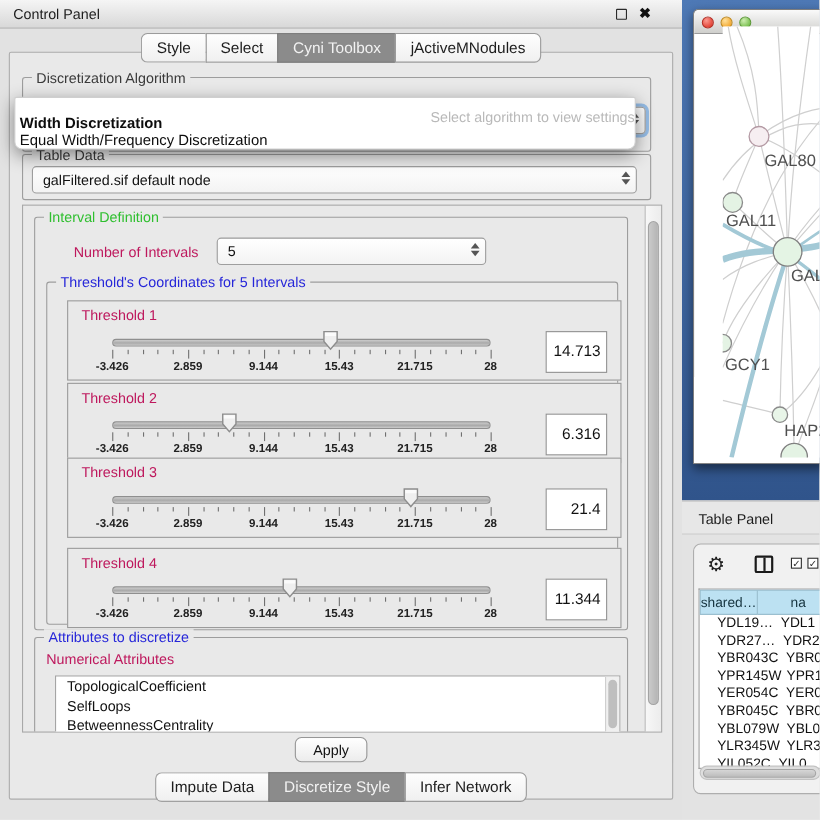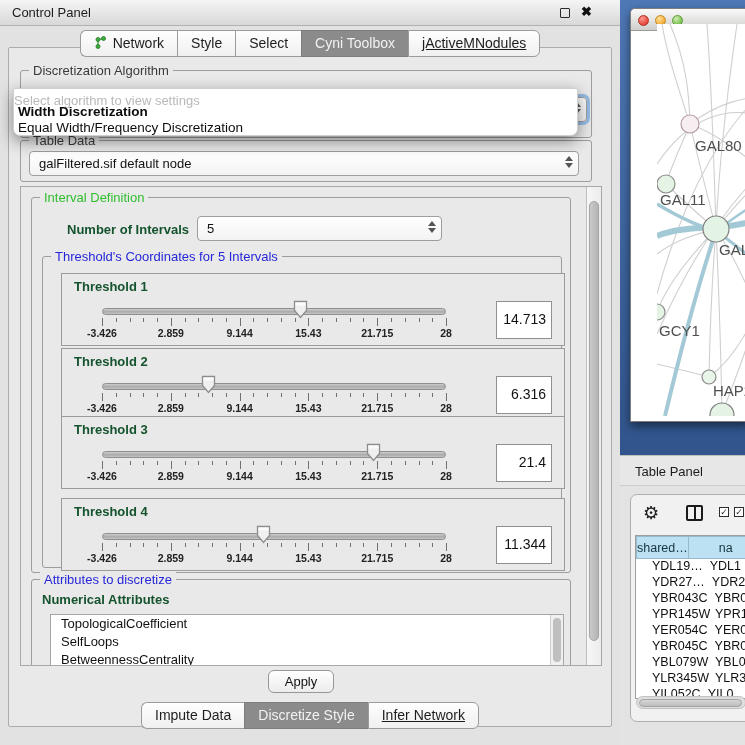--- a/index.html
+++ b/index.html
@@ -15,21 +15,21 @@
   .close-btn { position:absolute; left:581px; top:4px; font-size:13px; font-weight:bold; color:#111; }
 
   .outer-panel { position:absolute; left:8px; top:47px; width:604px; height:680px;
     background:#e9e9e9; border:1px solid #acacac; border-radius:2px; }
 
   
   .tabbar { position:absolute; left:0; top:30px; width:620px; display:flex; justify-content:center; z-index:5; }
   .tab { padding:4px 13px 5px; font-size:14px; color:#1d1d1d; background:linear-gradient(#fefefe,#f0f0f0);
     border:1px solid #9b9b9b; border-right:none; display:flex; align-items:center; gap:6px; cursor:default; }
   .tab:first-child { border-radius:6px 0 0 6px; }
-  .tab:last-child { border-radius:0 6px 6px 0; border-right:1px solid #9b9b9b;text-decoration:underline; }
+  .tab:last-child { border-radius:0 6px 6px 0; border-right:1px solid #9b9b9b; }
   .tab.sel { background:#8b8b8b; color:#f2f2f2; border-color:#7d7d7d; }
   .bottom-tabbar { position:absolute; left:0; top:702px; width:620px; display:flex; justify-content:center; z-index:5; }
 
   
   .group { position:absolute; border:1px solid #9d9d9d; border-radius:3px; }
   .legend { position:absolute; top:-8px; left:8px; background:#e9e9e9; padding:0 4px; font-size:13px; color:#3a3a3a; }
   .legend.green { color:#2fbf2f; }
   .legend.blue { color:#2626d9; }
 
   
@@ -37,33 +37,33 @@
     border:1px solid #9e9e9e; border-radius:4px; display:flex; align-items:center; padding:0 22px 0 9px; font-size:13px; color:#111; }
   .combo .spin { position:absolute; right:5px; top:4px; display:flex; flex-direction:column; gap:2px; }
   .combo .spin i { width:0; height:0; border-left:4px solid transparent; border-right:4px solid transparent; }
   .combo .spin i.up { border-bottom:5px solid #555; }
   .combo .spin i.dn { border-top:5px solid #555; }
   .combo.focused { box-shadow:0 0 0 3px rgba(105,165,228,.65); }
 
   
   .popup { position:absolute; left:13px; top:88px; width:565px; height:48px; background:#fff;
     border:1px solid #cfcfcf; border-radius:2px 2px 7px 7px; box-shadow:0 5px 16px rgba(0,0,0,.45); z-index:40; overflow:hidden; }
-  .popup .ph { text-align:left; color:#b9b9b9; font-size:13px; padding-top:4px; height:15px; }
+  .popup .ph { text-align:right; color:#b9b9b9; font-size:13px; padding-top:10px; height:15px; }
   .popup .item { font-size:13.5px; color:#0d0d0d; padding:0 4px; height:16px; }
   .popup .item.b { font-weight:bold; }
 
   
   .scrollpane { position:absolute; left:20px; top:186px; width:582px; height:480px;
     border:1px solid #a8a8a8; background:#e9e9e9; overflow:hidden; }
   .vscroll { position:absolute; right:0; top:0; width:15px; height:478px;
     background:linear-gradient(90deg,#f7f7f7,#ececec); border-left:1px solid #bdbdbd; }
   .vscroll .thumb { position:absolute; left:2px; top:14px; width:10px; height:440px;
     background:linear-gradient(90deg,#cacaca,#b4b4b4); border:1px solid #a3a3a3; border-radius:6px; }
 
-  .bold-label { font-weight:bold; font-size:13px; color:#14532d; }
+  .bold-label { font-weight:normal; font-size:13px; color:#be185d; }
 
   
   .thr-panel { position:absolute; left:18px; width:504px; height:73px; background:#e9e9e9; border:1px solid #9b9b9b; }
   .thr-title { position:absolute; left:12px; top:5px; }
   .slider { position:absolute; left:40px; top:0; width:344px; height:73px; }
   .track { position:absolute; left:0; top:34px; width:344px; height:7px; border-radius:4px;
     background:linear-gradient(#cdcdcd,#aaaaaa 55%,#c6c6c6); border:1px solid #8f8f8f; }
   .ticks { position:absolute; left:0; top:44px; width:344px; height:9px; }
   .ticks i { position:absolute; top:0; width:1px; background:#707070; }
   .ticklabels { position:absolute; left:0; top:53px; width:344px; height:14px; }
@@ -130,30 +130,20 @@
 
   <div class="titlebar">
     <span class="title">Control Panel</span>
     <span class="float-btn"></span>
     <span class="close-btn">✖</span>
   </div>
 
   <div class="outer-panel"></div>
 
   <div class="tabbar">
-    <div class="tab">
-      <svg width="13" height="14" viewBox="0 0 13 14">
-        <line x1="4" y1="4" x2="4" y2="10" stroke="#2f8f2f" stroke-width="1.2"></line>
-        <line x1="4" y1="4" x2="9" y2="2.5" stroke="#2f8f2f" stroke-width="1.2"></line>
-        <circle class="net-icon-dot" cx="4" cy="3.5" r="2"></circle>
-        <circle class="net-icon-dot" cx="4" cy="10.5" r="2"></circle>
-        <circle class="net-icon-dot" cx="9.5" cy="2.5" r="2"></circle>
-      </svg>
-      <span>Network</span>
-    </div>
     <div class="tab">
         <span>Style</span>
       </div>
     <div class="tab">
         <span>Select</span>
       </div>
     <div class="tab sel">
         <span>Cyni Toolbox</span>
       </div>
     <div class="tab">

